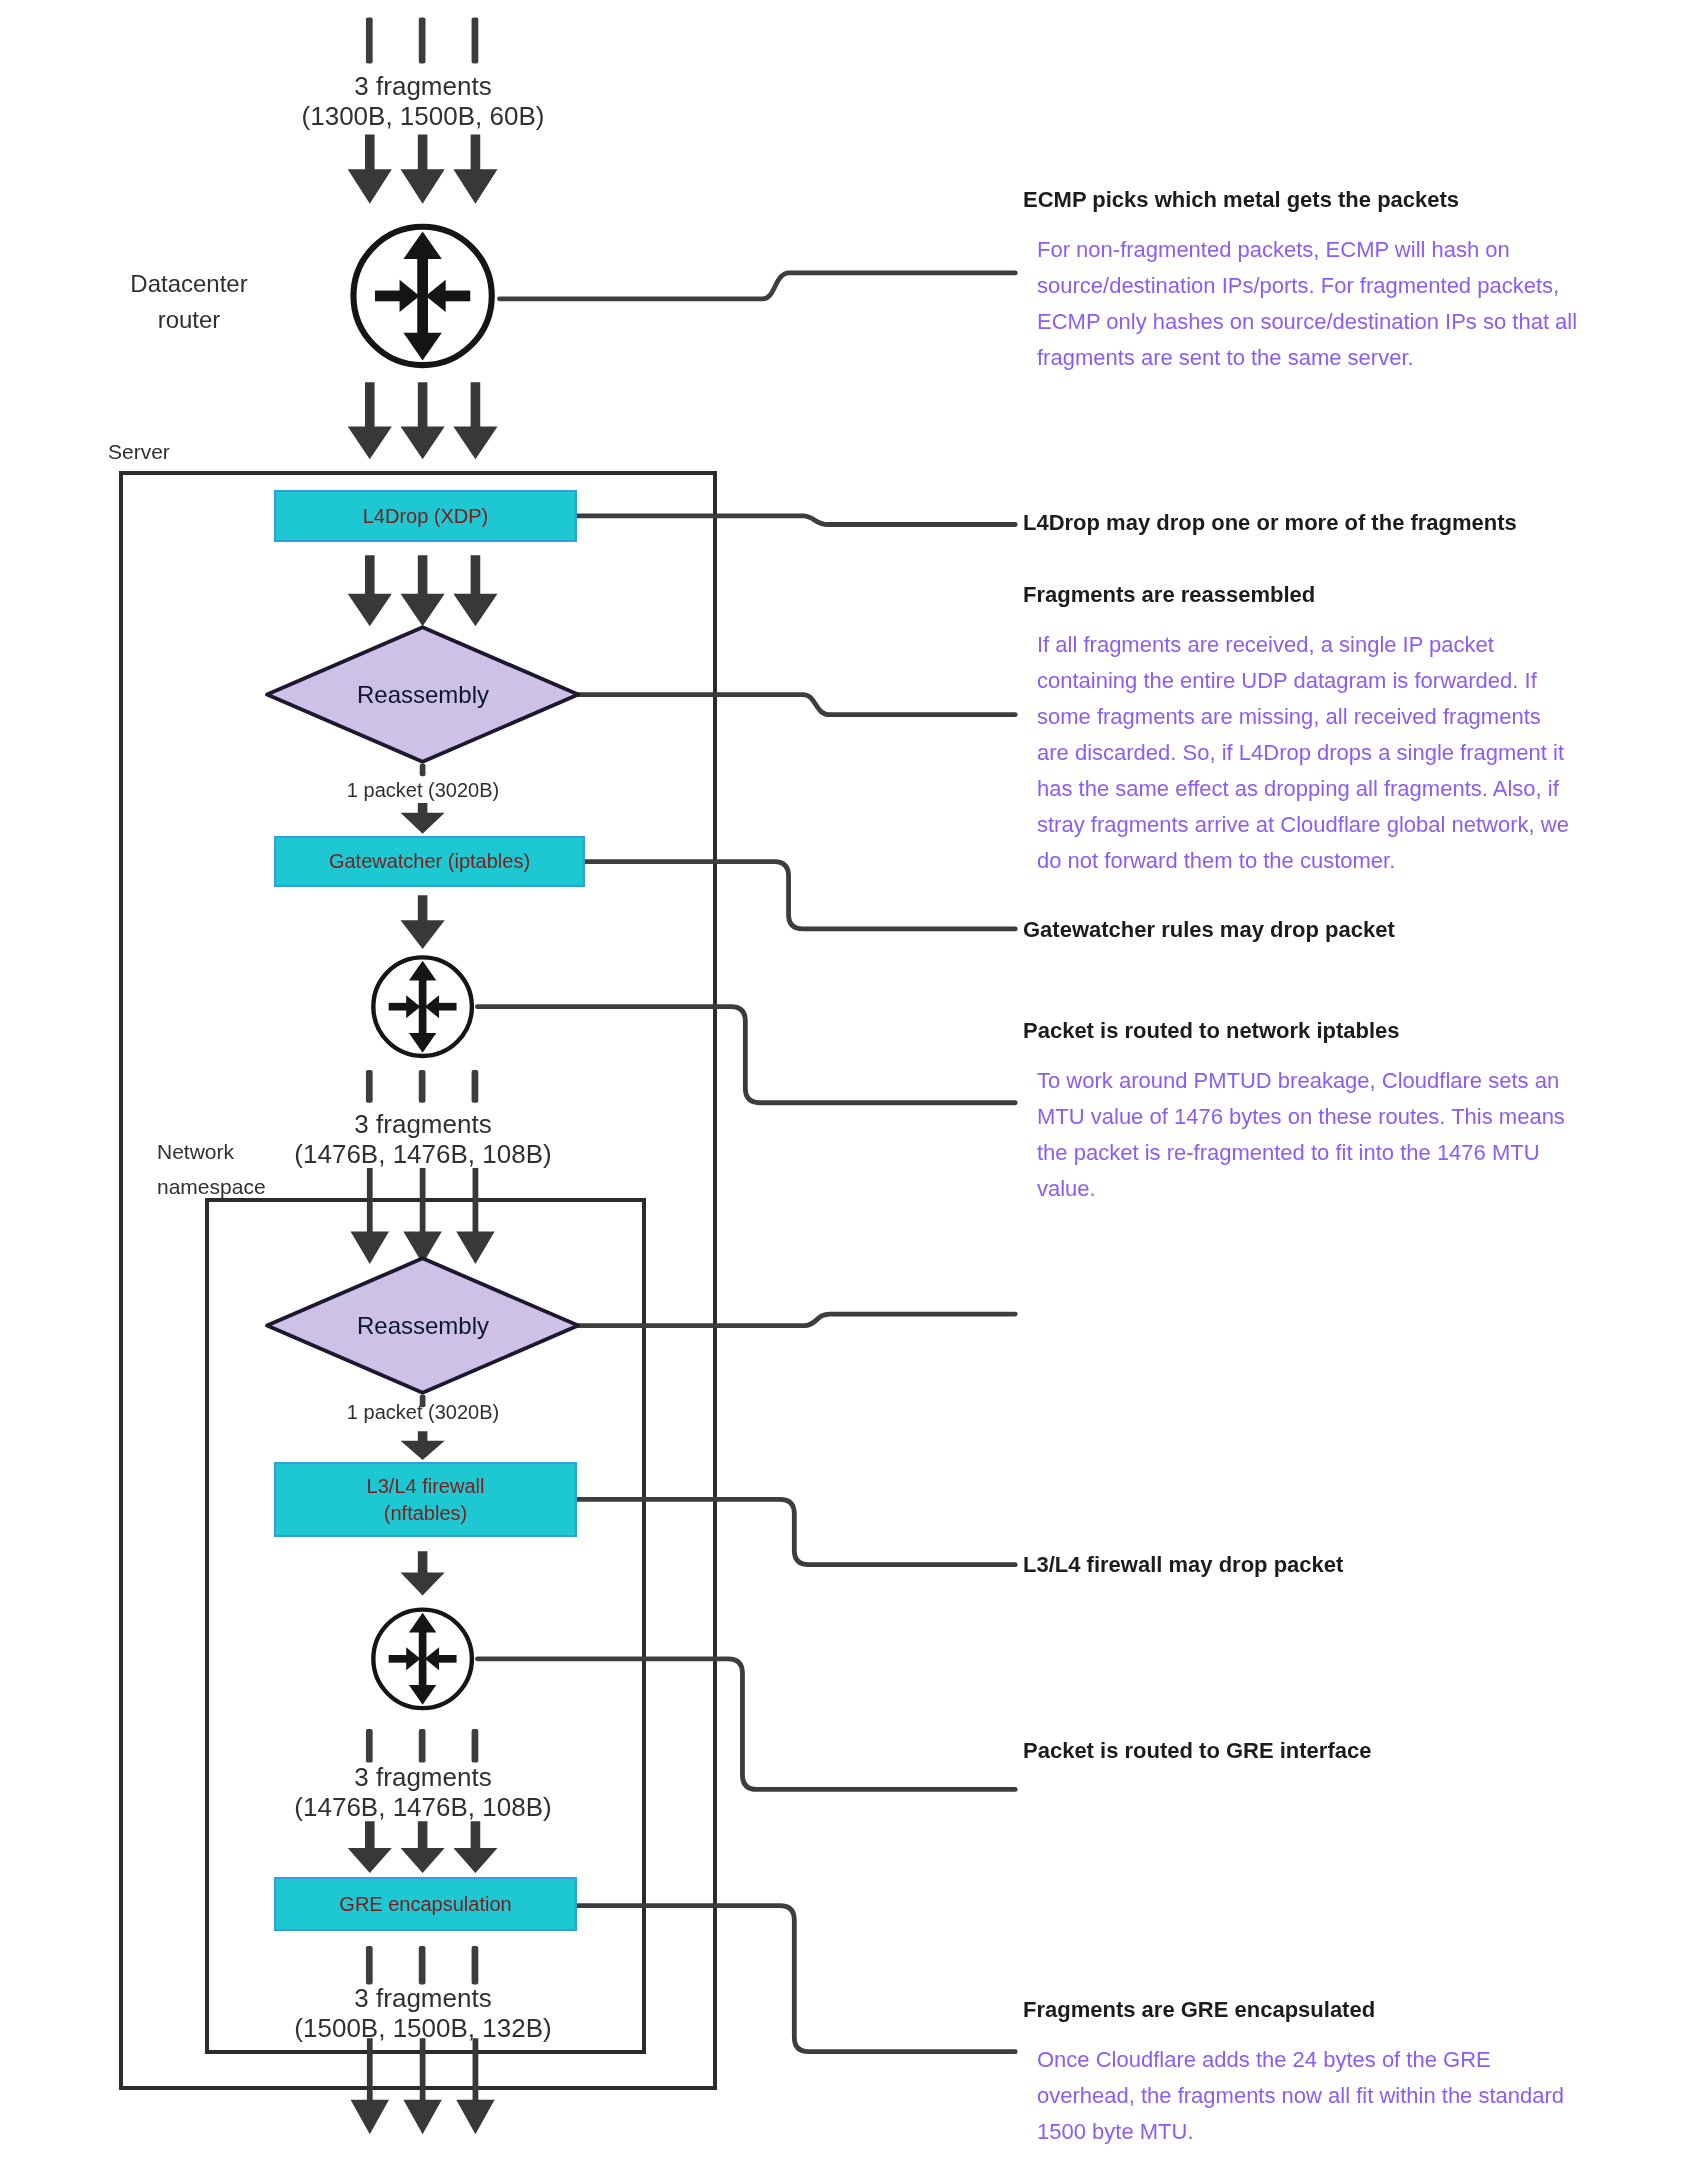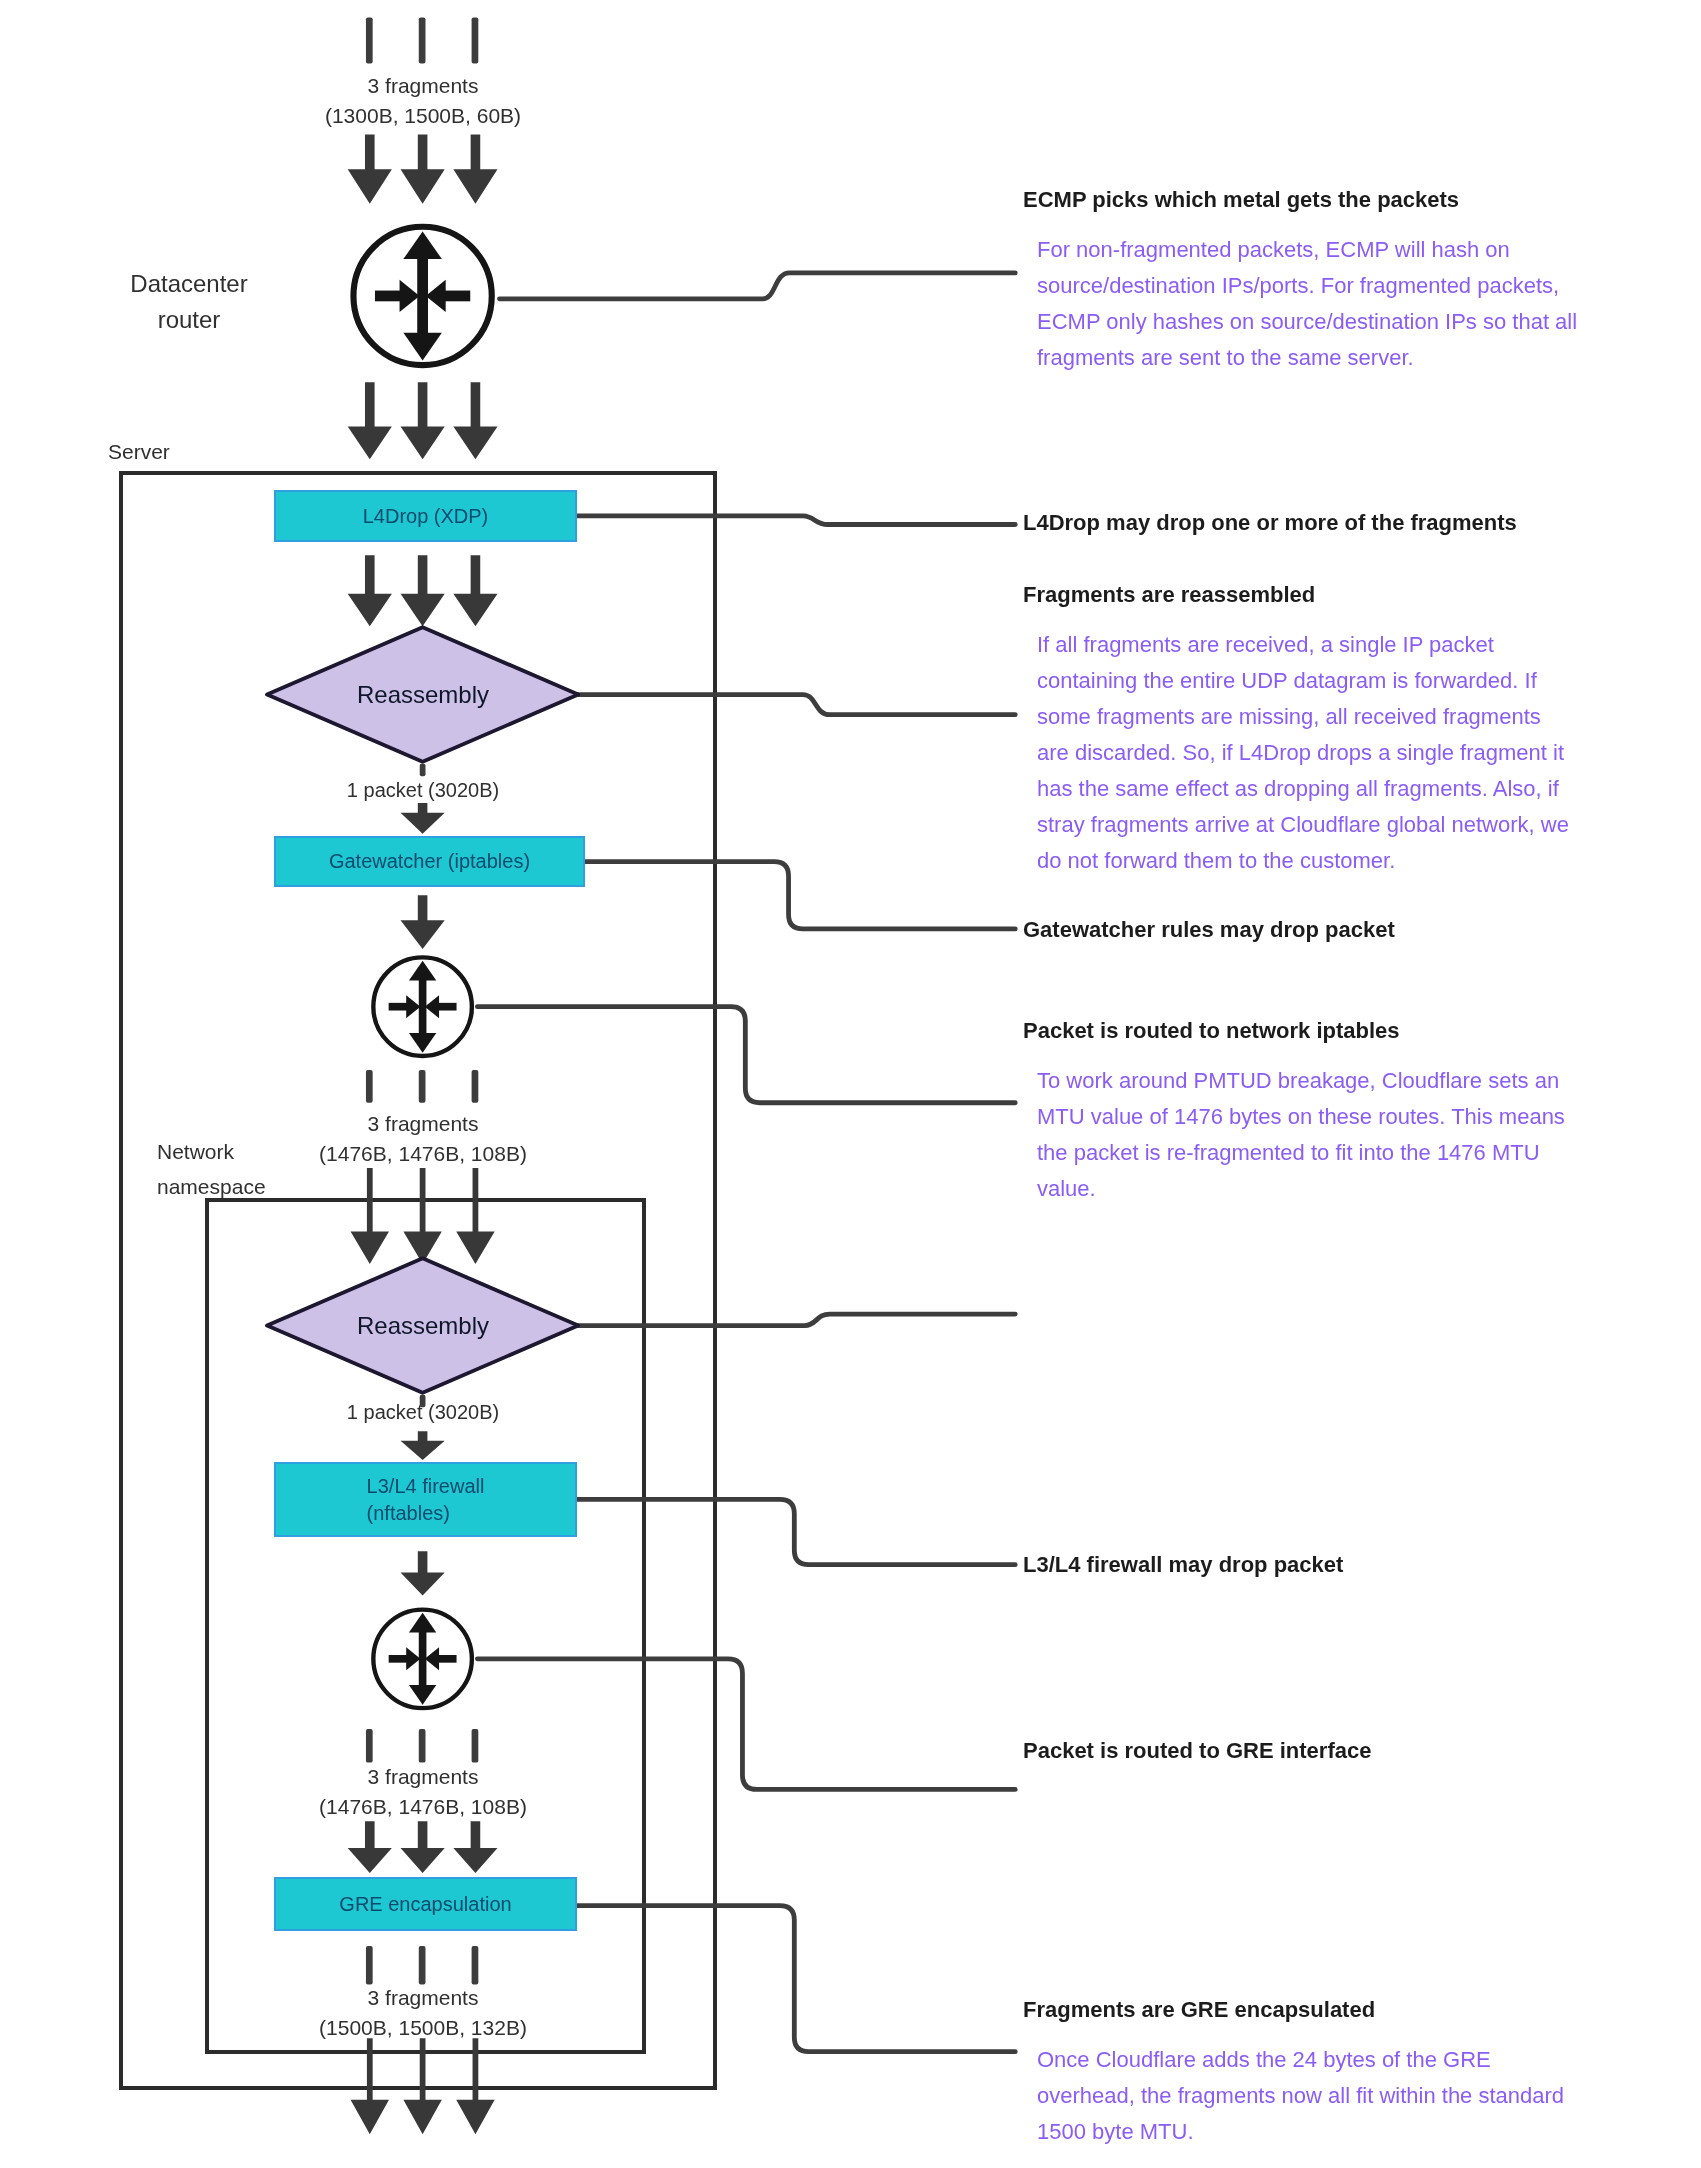--- a/index.html
+++ b/index.html
@@ -1,27 +1,27 @@
 <!DOCTYPE html>
 <html style="--accent-cyan: #1dc8d2; --cyan-border: #2f9fe0; --purple-fill: #cdc1e8; --purple-border: #1d1830; --line: #3d3d3d; --box-border: #2b2b2b; --icon-ink: #151515;"><head>
 <meta charset="utf-8">
 <style>
   html,body{margin:0;padding:0;background:#ffffff}
   .canvas{position:relative;width:1701px;height:2168px;background:#fff;
           font-family:"Liberation Sans",sans-serif;color:#2b2b2b;overflow:hidden}
   .abs{position:absolute}
   .ctr{transform:translate(-50%,-50%);text-align:center;white-space:pre-line}
-  .frag{font-size:21px;line-height:30px;color:#303030}
+  .frag{font-size:26px;line-height:30px;color:#303030}
   .packet{font-size:20px;color:#303030}
   .side-label{font-size:24px;line-height:36px;color:#303030;text-align:center;white-space:pre-line}
   .frame-label{font-size:21px;line-height:35px;color:#303030;white-space:pre-line;text-align:left}
   .node{position:absolute;background:var(--accent-cyan,#1dc8d2);
         border:2.9px solid var(--cyan-border,#2f9fe0);
-        display:flex;align-items:center;justify-content:center;text-align:left;
-        font-size:20px;line-height:27px;color:#0c4a6e;white-space:pre-line;box-sizing:border-box}
+        display:flex;align-items:center;justify-content:center;text-align:center;
+        font-size:20px;line-height:27px;color:#7f1d1d;white-space:pre-line;box-sizing:border-box}
   .frame{position:absolute;border:4.8px solid var(--box-border,#2b2b2b);box-sizing:border-box;background:transparent}
   .diamond-label{font-size:24px;color:#0f172a}
   .overlay{position:absolute;left:0;top:0}
   .ann{position:absolute;left:1023px;width:623px}
   .ann h3{margin:0 0 4.8px 0;font-size:22px;line-height:36px;font-weight:700;color:#1c1c1c}
   .ann p{margin:14px;font-size:22px;line-height:36px;color:#8b5cf6;white-space:pre-line}
 </style>
 </head>
 <body>
 

